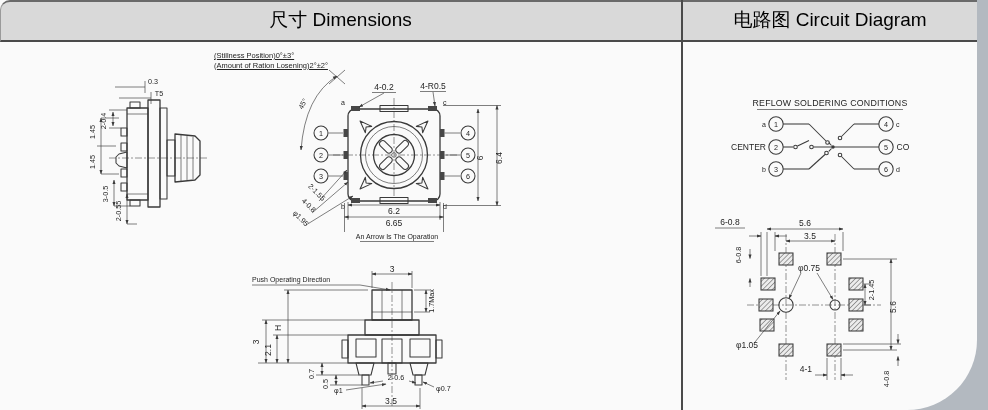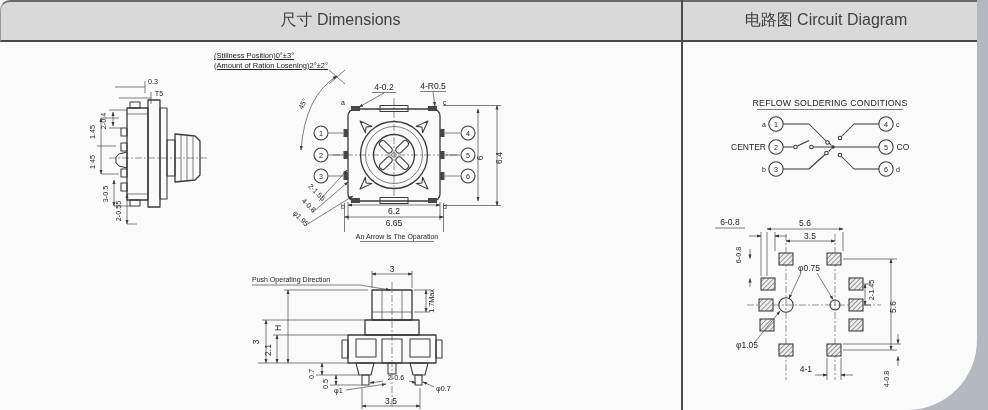--- a/index.html
+++ b/index.html
@@ -4,23 +4,23 @@
 <style>
   html,body{margin:0;padding:0;}
   .canvas{position:relative;width:988px;height:410px;background:#b3b9c0;overflow:hidden;
           font-family:"Liberation Sans",sans-serif;}
   .paper{position:absolute;left:0;top:0;width:977px;height:410px;background:#fafafa;
          border-bottom-right-radius:70px;}
   .headerband{position:absolute;left:0;top:0;width:977px;height:42px;background:#d9d9d9;
               box-sizing:border-box;border-bottom:2px solid #4a4a4a;border-top:2px solid #6a6a6a;
               border-left:1px solid #9a9a9a;border-top-left-radius:10px;}
   .htitle{position:absolute;top:0;height:31px;line-height:40px;text-align:center;
-          font-size:16px;color:#404040;}
+          font-size:19px;color:#000000;}
   .htitle.left{left:0;width:681px;}
-  .htitle.right{left:663px;width:294px;padding-left:16px;}
+  .htitle.right{left:683px;width:294px;}
   .divider{position:absolute;left:681px;top:0;width:2px;height:410px;background:#4a4a4a;}
   .note{position:absolute;left:198px;top:51px;font-size:7.5px;line-height:9.5px;color:#222;}
   .note span{text-decoration:underline;display:block;padding-left:16px;}
   svg{position:absolute;overflow:visible;}
   svg text{font-family:"Liberation Sans",sans-serif;font-size:8.5px;fill:#242424;}
   .mid{text-anchor:middle}.end{text-anchor:end}
   .sm{font-size:7.2px}.xs{font-size:7px}
   .ol{fill:none;stroke:#3a3a3a;stroke-width:1.3;stroke-linejoin:round;}
   .ol2{fill:none;stroke:#3a3a3a;stroke-width:1.05;stroke-linejoin:round;}
   .thin{fill:none;stroke:#3a3a3a;stroke-width:.65;}

